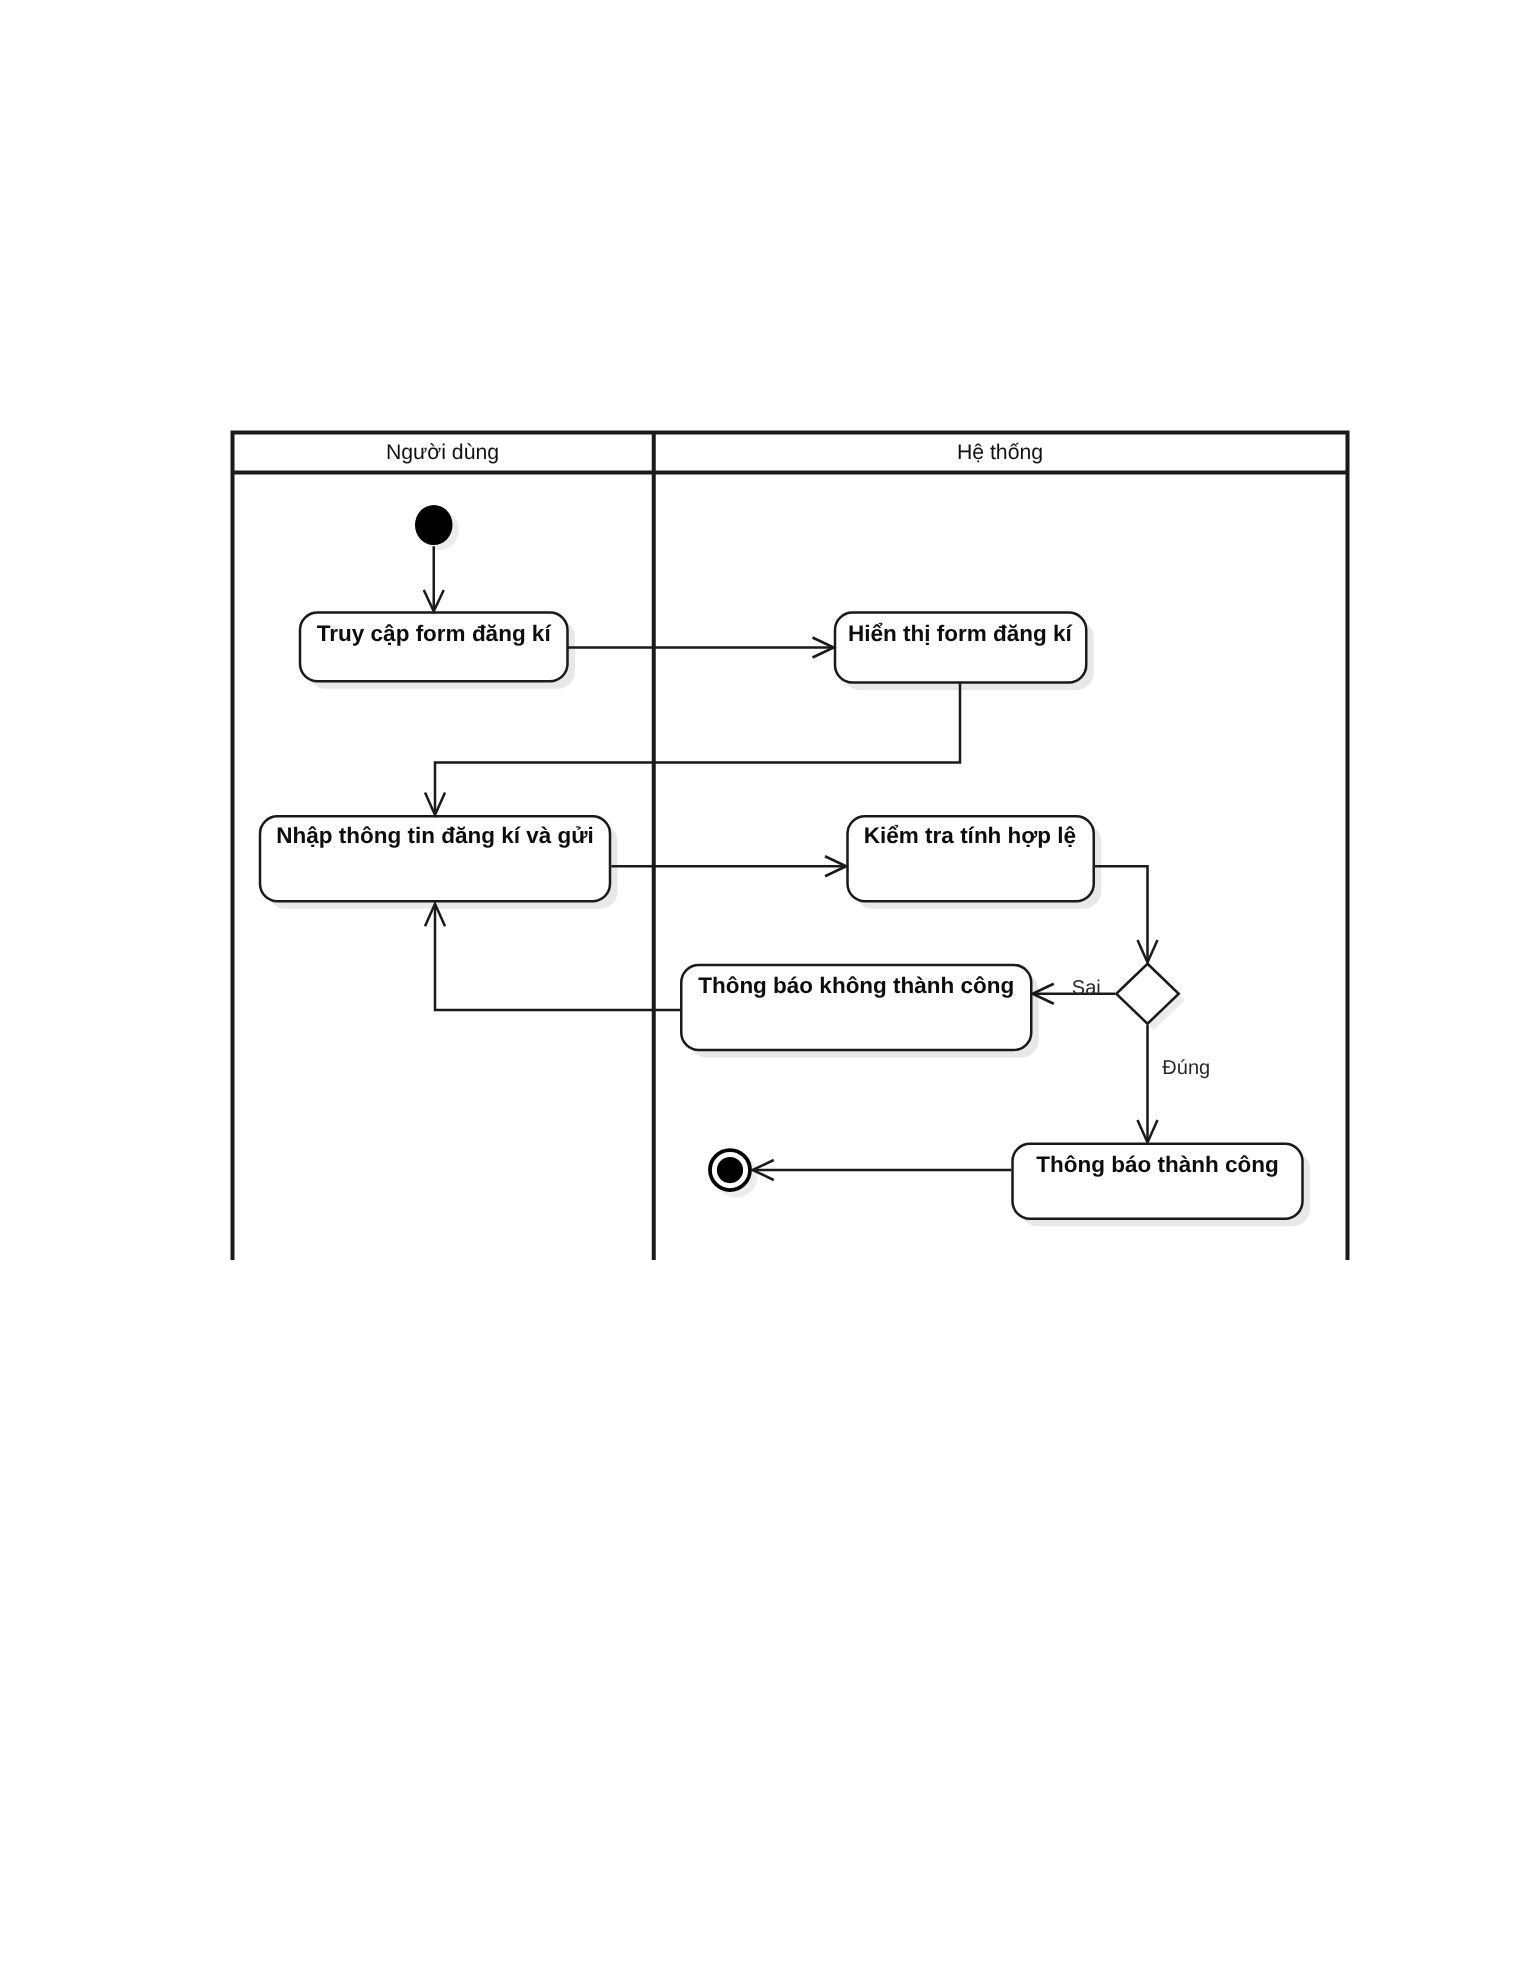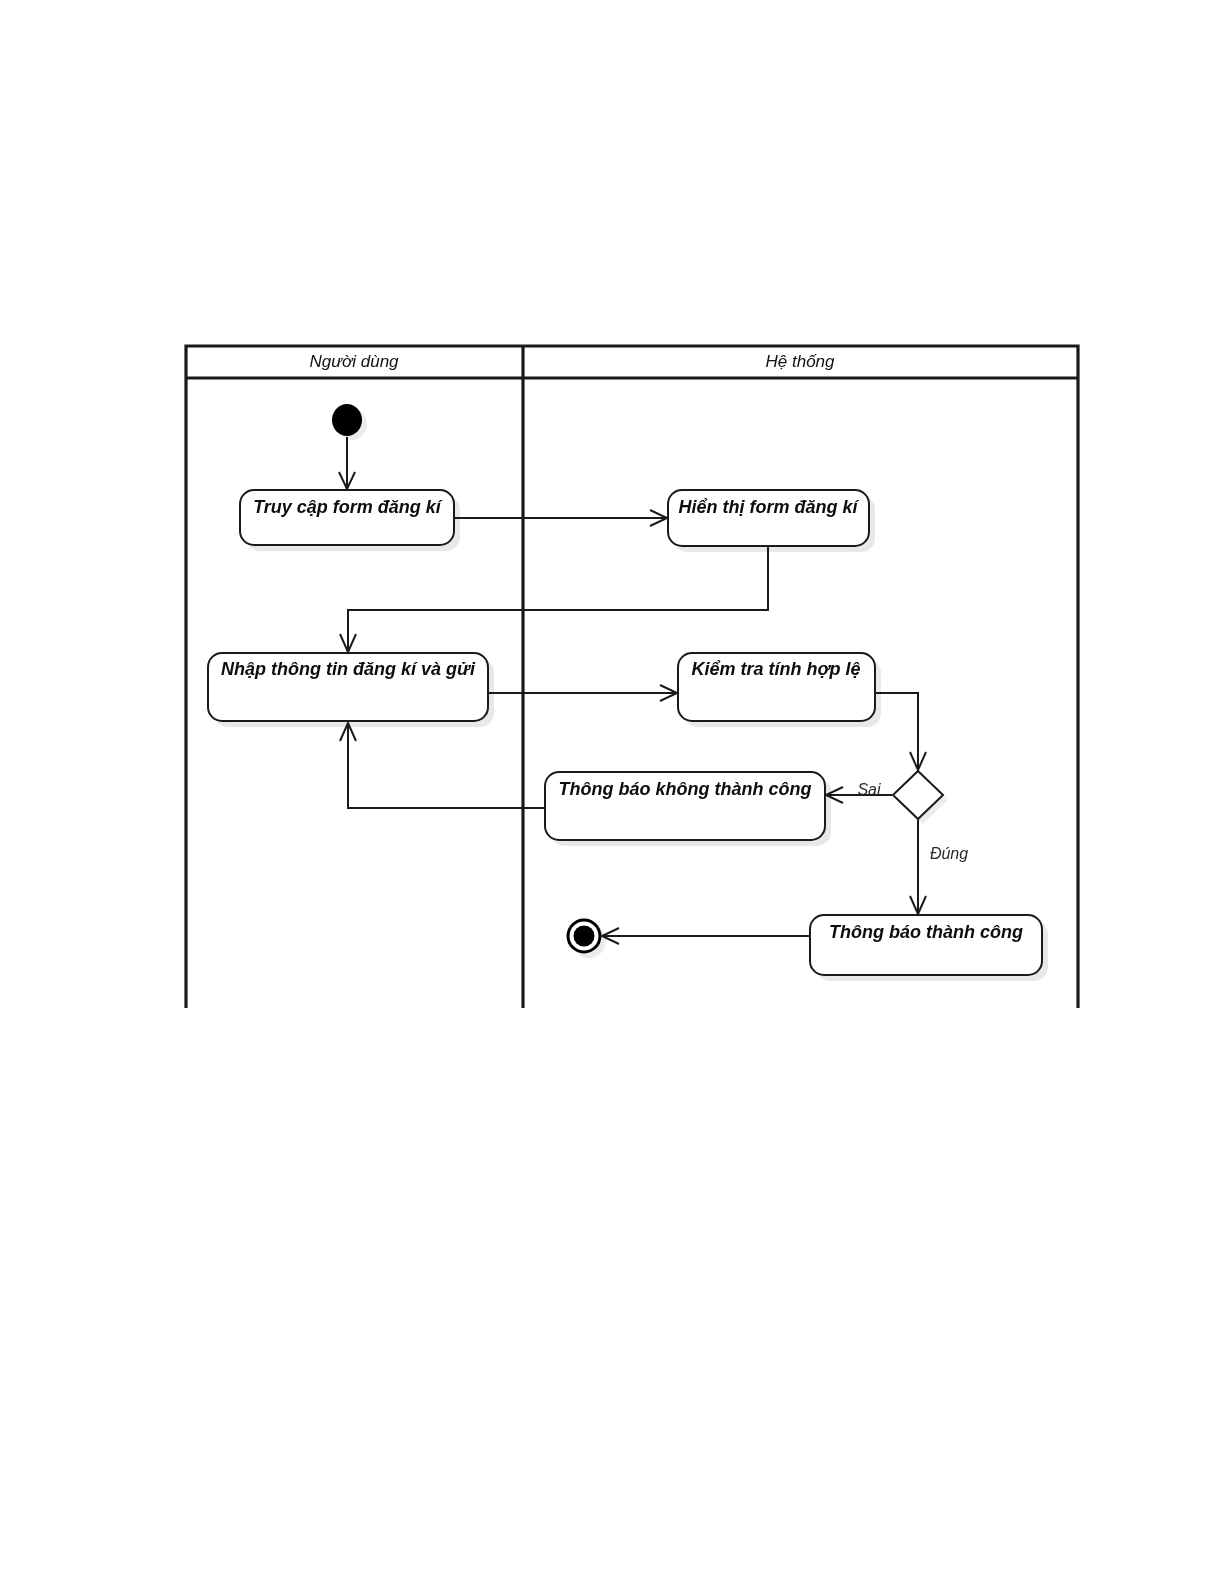--- a/index.html
+++ b/index.html
@@ -13,21 +13,20 @@
     font-family: "Liberation Sans", "DejaVu Sans", sans-serif;
     position: relative;
     overflow: hidden;
   }
   #diagram-root {
     position: absolute;
     left: 0;
     top: 0;
     width: 1225px;
     height: 1585px;
-    font-style: italic;
   }
   svg.diagram-canvas {
     display: block;
     width: 1225px;
     height: 1585px;
   }
   .lane-border {
     fill: none;
     stroke: #1a1a1a;
     stroke-width: 3.2;

